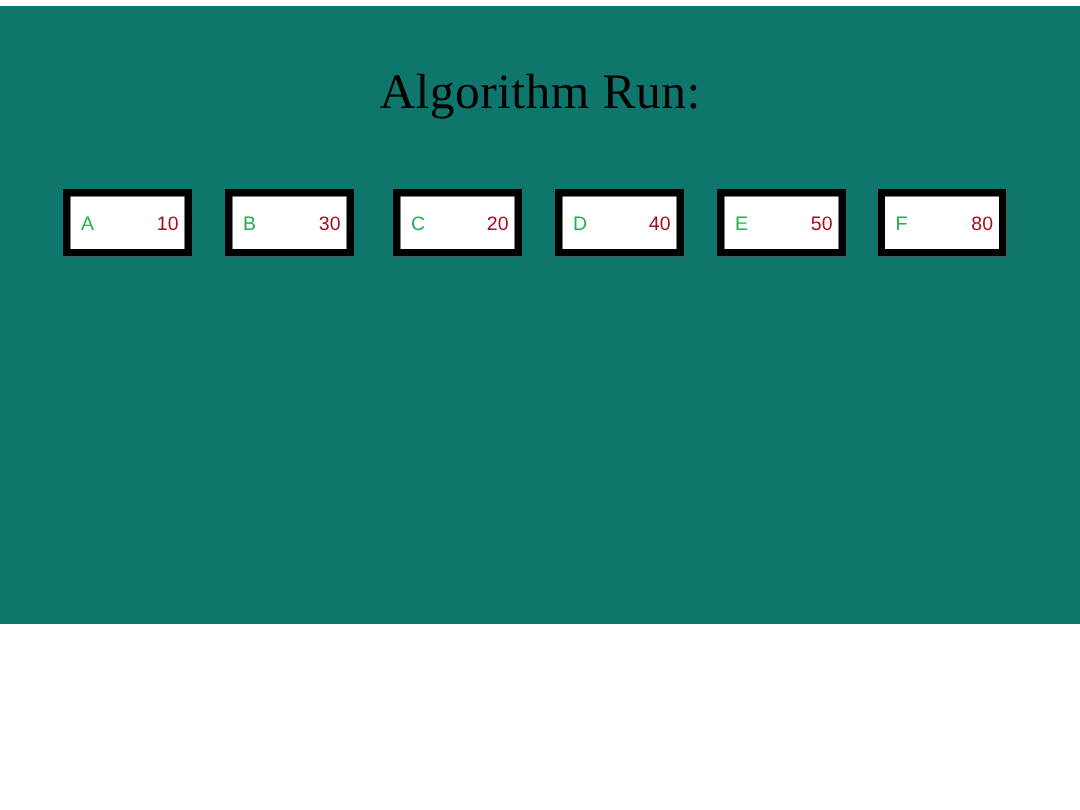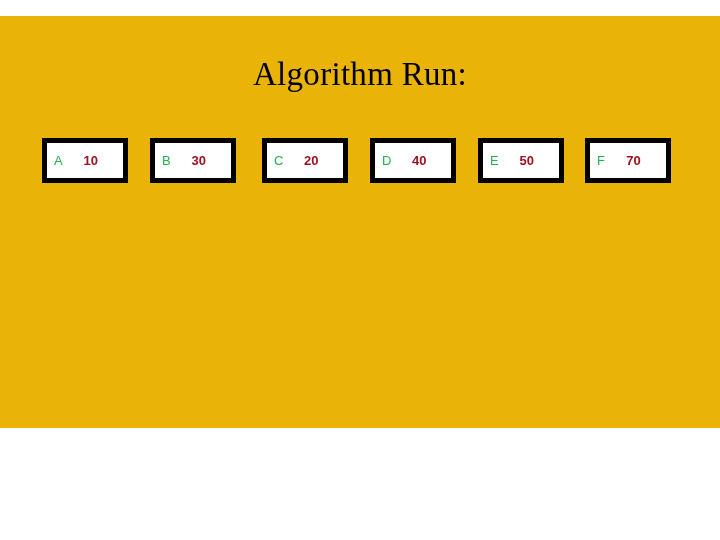--- a/index.html
+++ b/index.html
@@ -12,24 +12,24 @@
     width: 720px;
     height: 540px;
     position: relative;
     overflow: hidden;
     font-family: "Liberation Sans", sans-serif;
   }
 
   #slide {
     position: absolute;
     left: 0;
-    top: 16px;
+    top: 4px;
     width: 720px;
     height: 412px;
-    background: #eab308;
+    background: #0f766e;
   }
 
   
   #title {
     position: absolute;
     left: 0;
     top: 38px;
     width: 720px;
     text-align: center;
     font-family: "Liberation Serif", "DejaVu Serif", serif;
@@ -68,25 +68,25 @@
     margin-left: 7px;
     font-family: "Liberation Sans", sans-serif;
     font-size: 13px;
     font-weight: normal;
     color: #22b14c;
     line-height: 1;
   }
 
   .node-value {
     flex: 1 1 auto;
-    text-align: center;
+    text-align: right;
     padding-right: 4px;
     font-family: "Liberation Sans", sans-serif;
     font-size: 13px;
-    font-weight: bold;
+    font-weight: normal;
     color: #a01020;
     line-height: 1;
   }
 </style>
 </head>
 <body>
 
 <div id="slide">
 
   <div id="title">Algorithm Run:</div>
@@ -113,17 +113,17 @@
       <span class="node-value">40</span>
     </div>
 
     <div class="node-box" style="left:436px;">
       <span class="node-key">E</span>
       <span class="node-value">50</span>
     </div>
 
     <div class="node-box" style="left:543px;">
       <span class="node-key">F</span>
-      <span class="node-value">70</span>
+      <span class="node-value">80</span>
     </div>
 
   </div>
 </div>
 
 </body></html>

